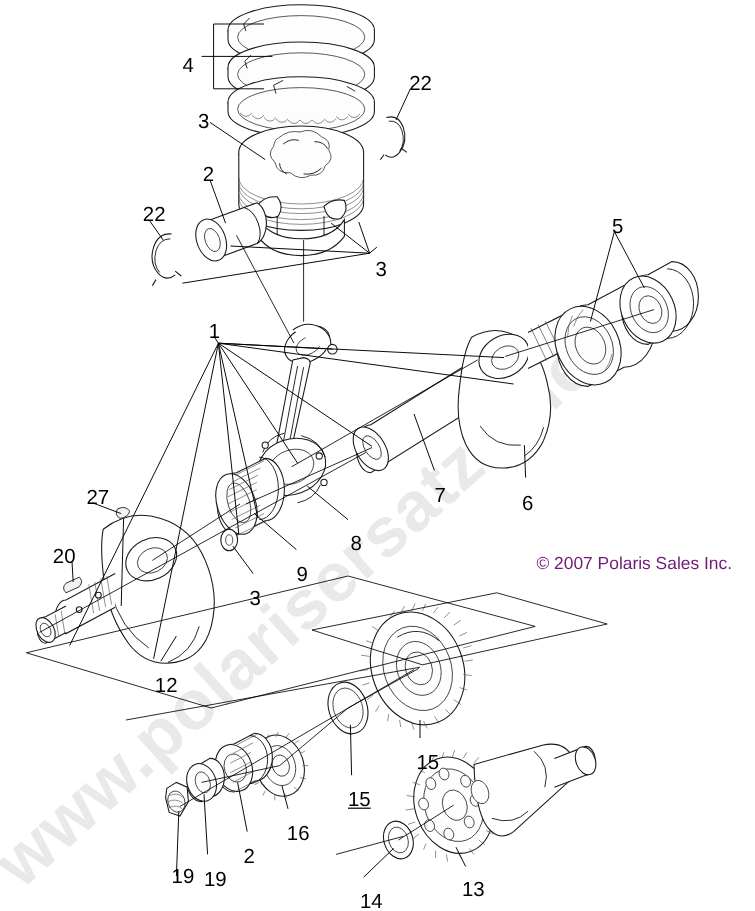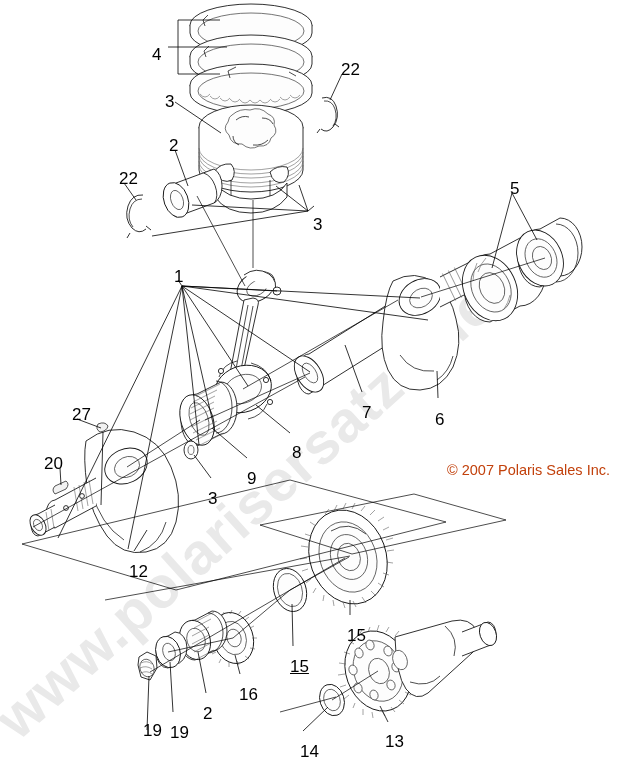--- a/index.html
+++ b/index.html
@@ -33,21 +33,21 @@
     line-height: 1;
     white-space: nowrap;
     user-select: none;
   }
   #copyright {
     position: absolute;
     left: 447px;
     top: 462px;
     font-family: "Liberation Sans", sans-serif;
     font-size: 14.5px;
-    color: #c2410c;
+    color: #701a75;
     white-space: nowrap;
   }
   .wm {
     fill: #e9e9e9;
     font-family: "Liberation Sans", sans-serif;
     font-weight: bold;
     font-size: 58px;
     letter-spacing: 1px;
   }
   .ln { stroke: #000; stroke-width: 0.8; fill: none; }

